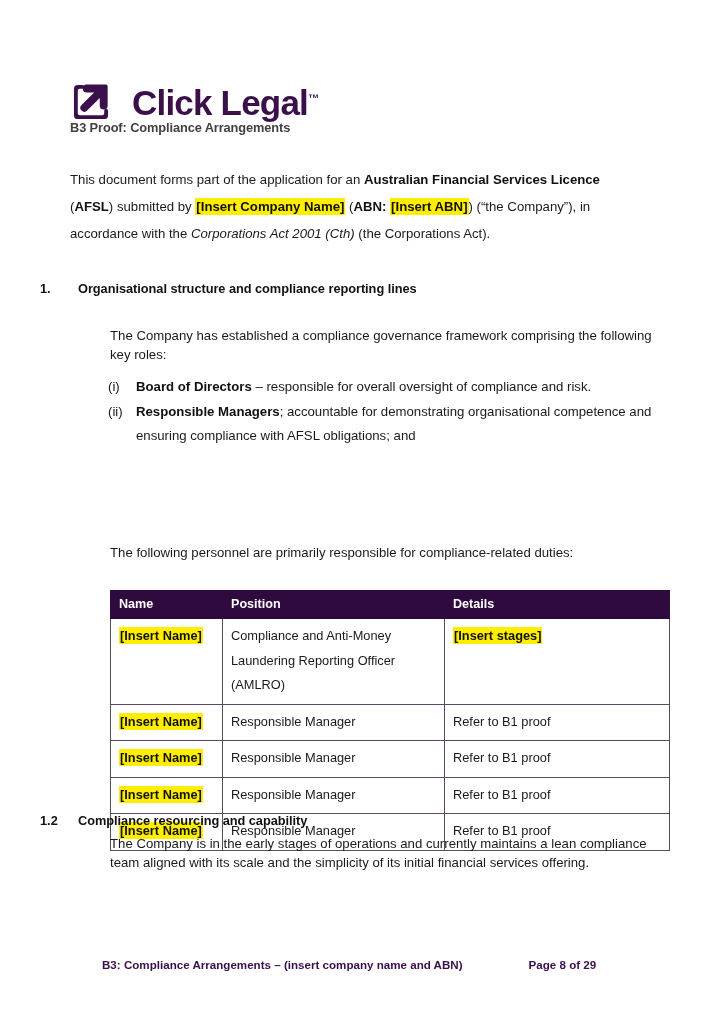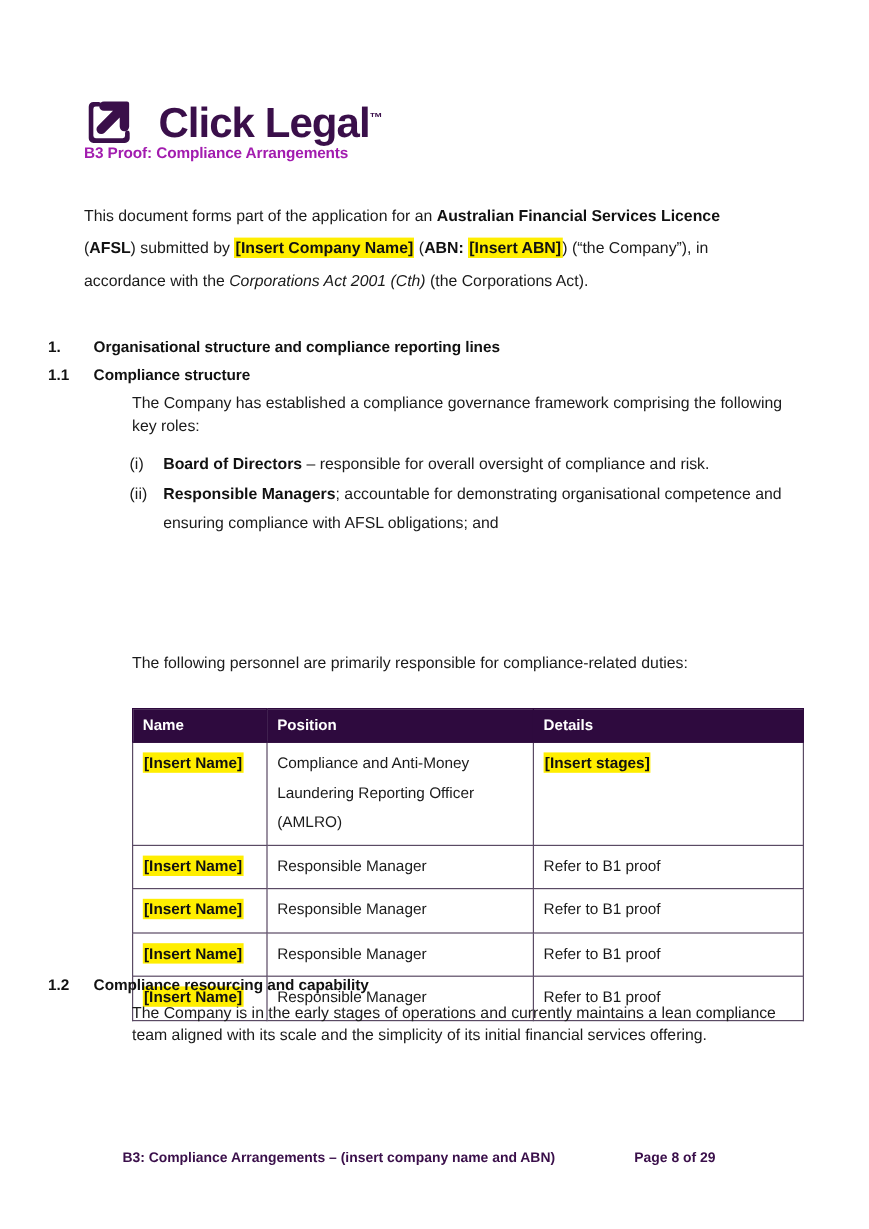--- a/index.html
+++ b/index.html
@@ -52,21 +52,21 @@
     letter-spacing: 0;
   }
 
   
   .doc-title {
     position: absolute;
     left: 70px;
     top: 120px;
     font-size: 12.8px;
     font-weight: bold;
-    color: #a21caf;
+    color: #404040;
     letter-spacing: -0.1px;
   }
 
   .intro {
     position: absolute;
     left: 70px;
     top: 166px;
     width: 552px;
     font-size: 13.2px;
     line-height: 27px;
@@ -197,24 +197,20 @@
 
   <div class="doc-title">B3 Proof: Compliance Arrangements</div>
 
   <div class="intro"><span>This document forms part of the application for an </span><b>Australian Financial Services Licence</b><span> (</span><b>AFSL</b><span>) submitted by </span><span class="hl">[Insert Company Name]</span><span> (</span><b>ABN:</b><span> </span><span class="hl">[Insert ABN]</span><span>) (“the Company”), in accordance with the </span><i>Corporations Act 2001 (Cth)</i><span> (the Corporations Act).</span></div>
 
   <div class="h1row" style="top:281px;">
     <span class="num">1.</span>
     <span class="txt">Organisational structure and compliance reporting lines</span>
   </div>
 
-  <div class="h1row" style="top:305px;">
-    <span class="num">1.1</span>
-    <span class="txt">Compliance structure</span>
-  </div>
 
   <div class="body-para" style="top:326px;">The Company has established a compliance governance framework comprising the following key roles:</div>
 
   <div class="roman-list" style="top:375px;">
 
     <div class="roman-item">
       <span class="rn">(i)</span>
       <span class="rtxt"><b>Board of Directors</b><span> – responsible for overall oversight of compliance and risk.</span></span>
     </div>
 

